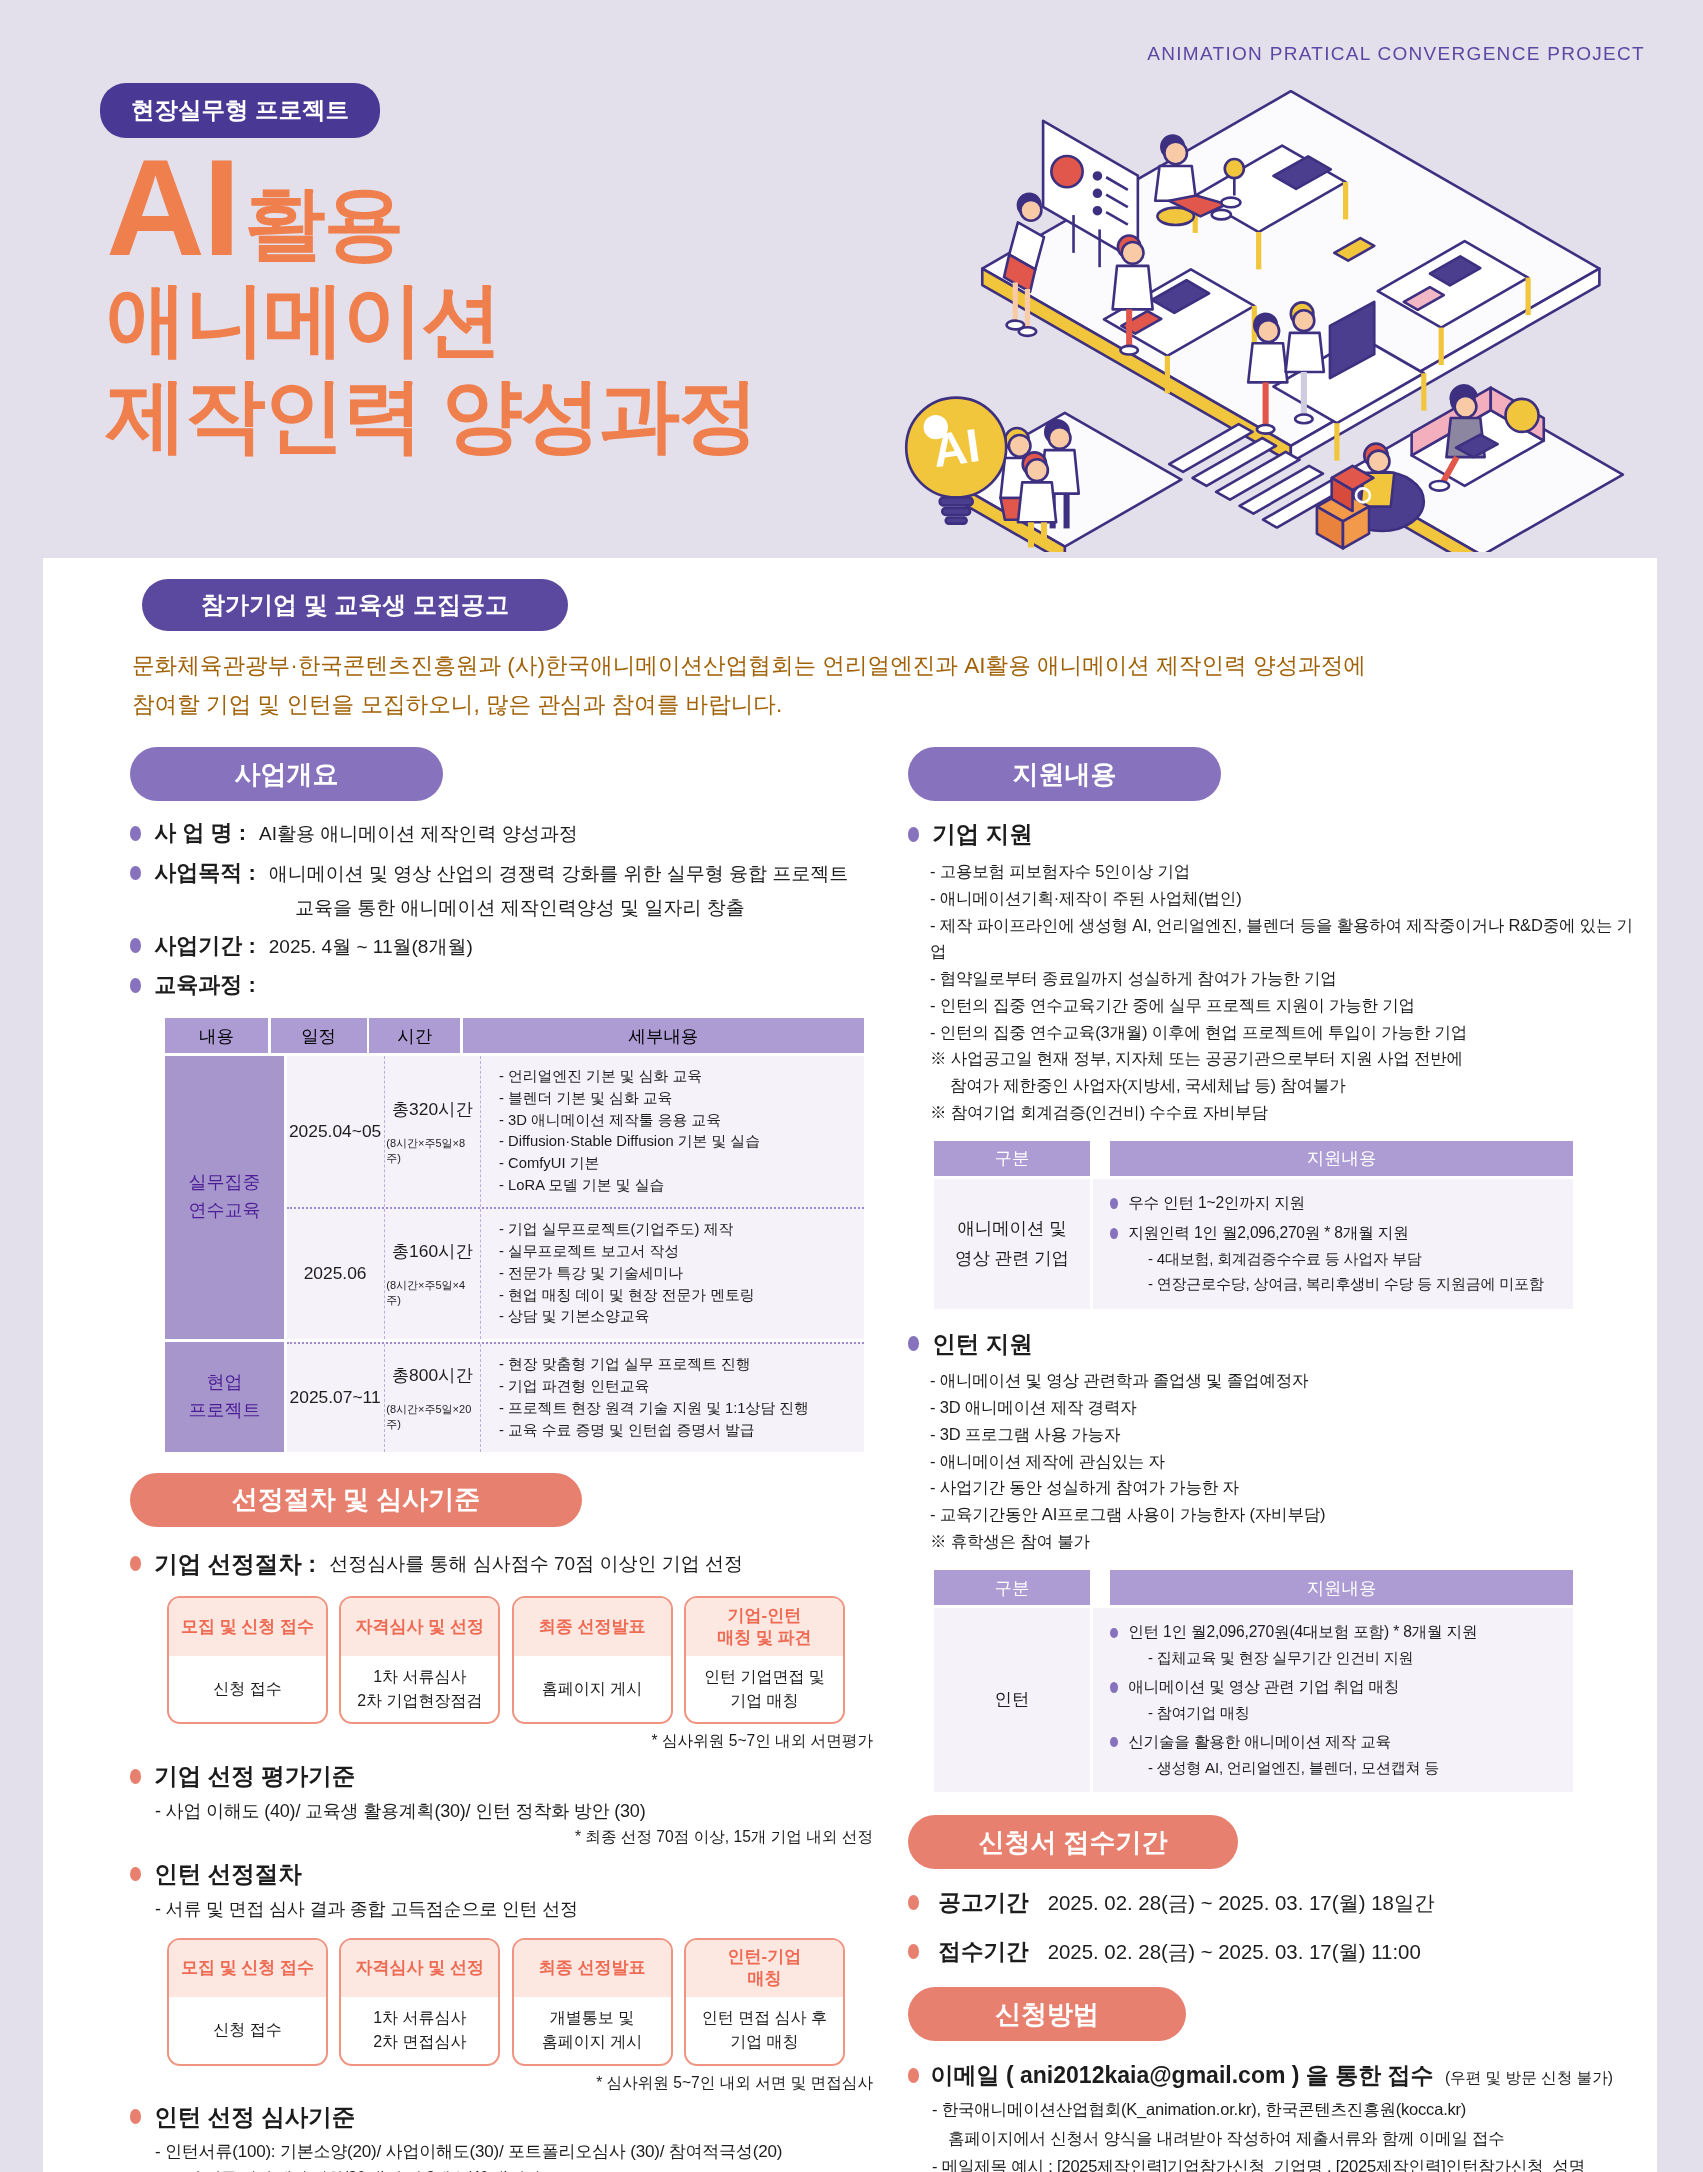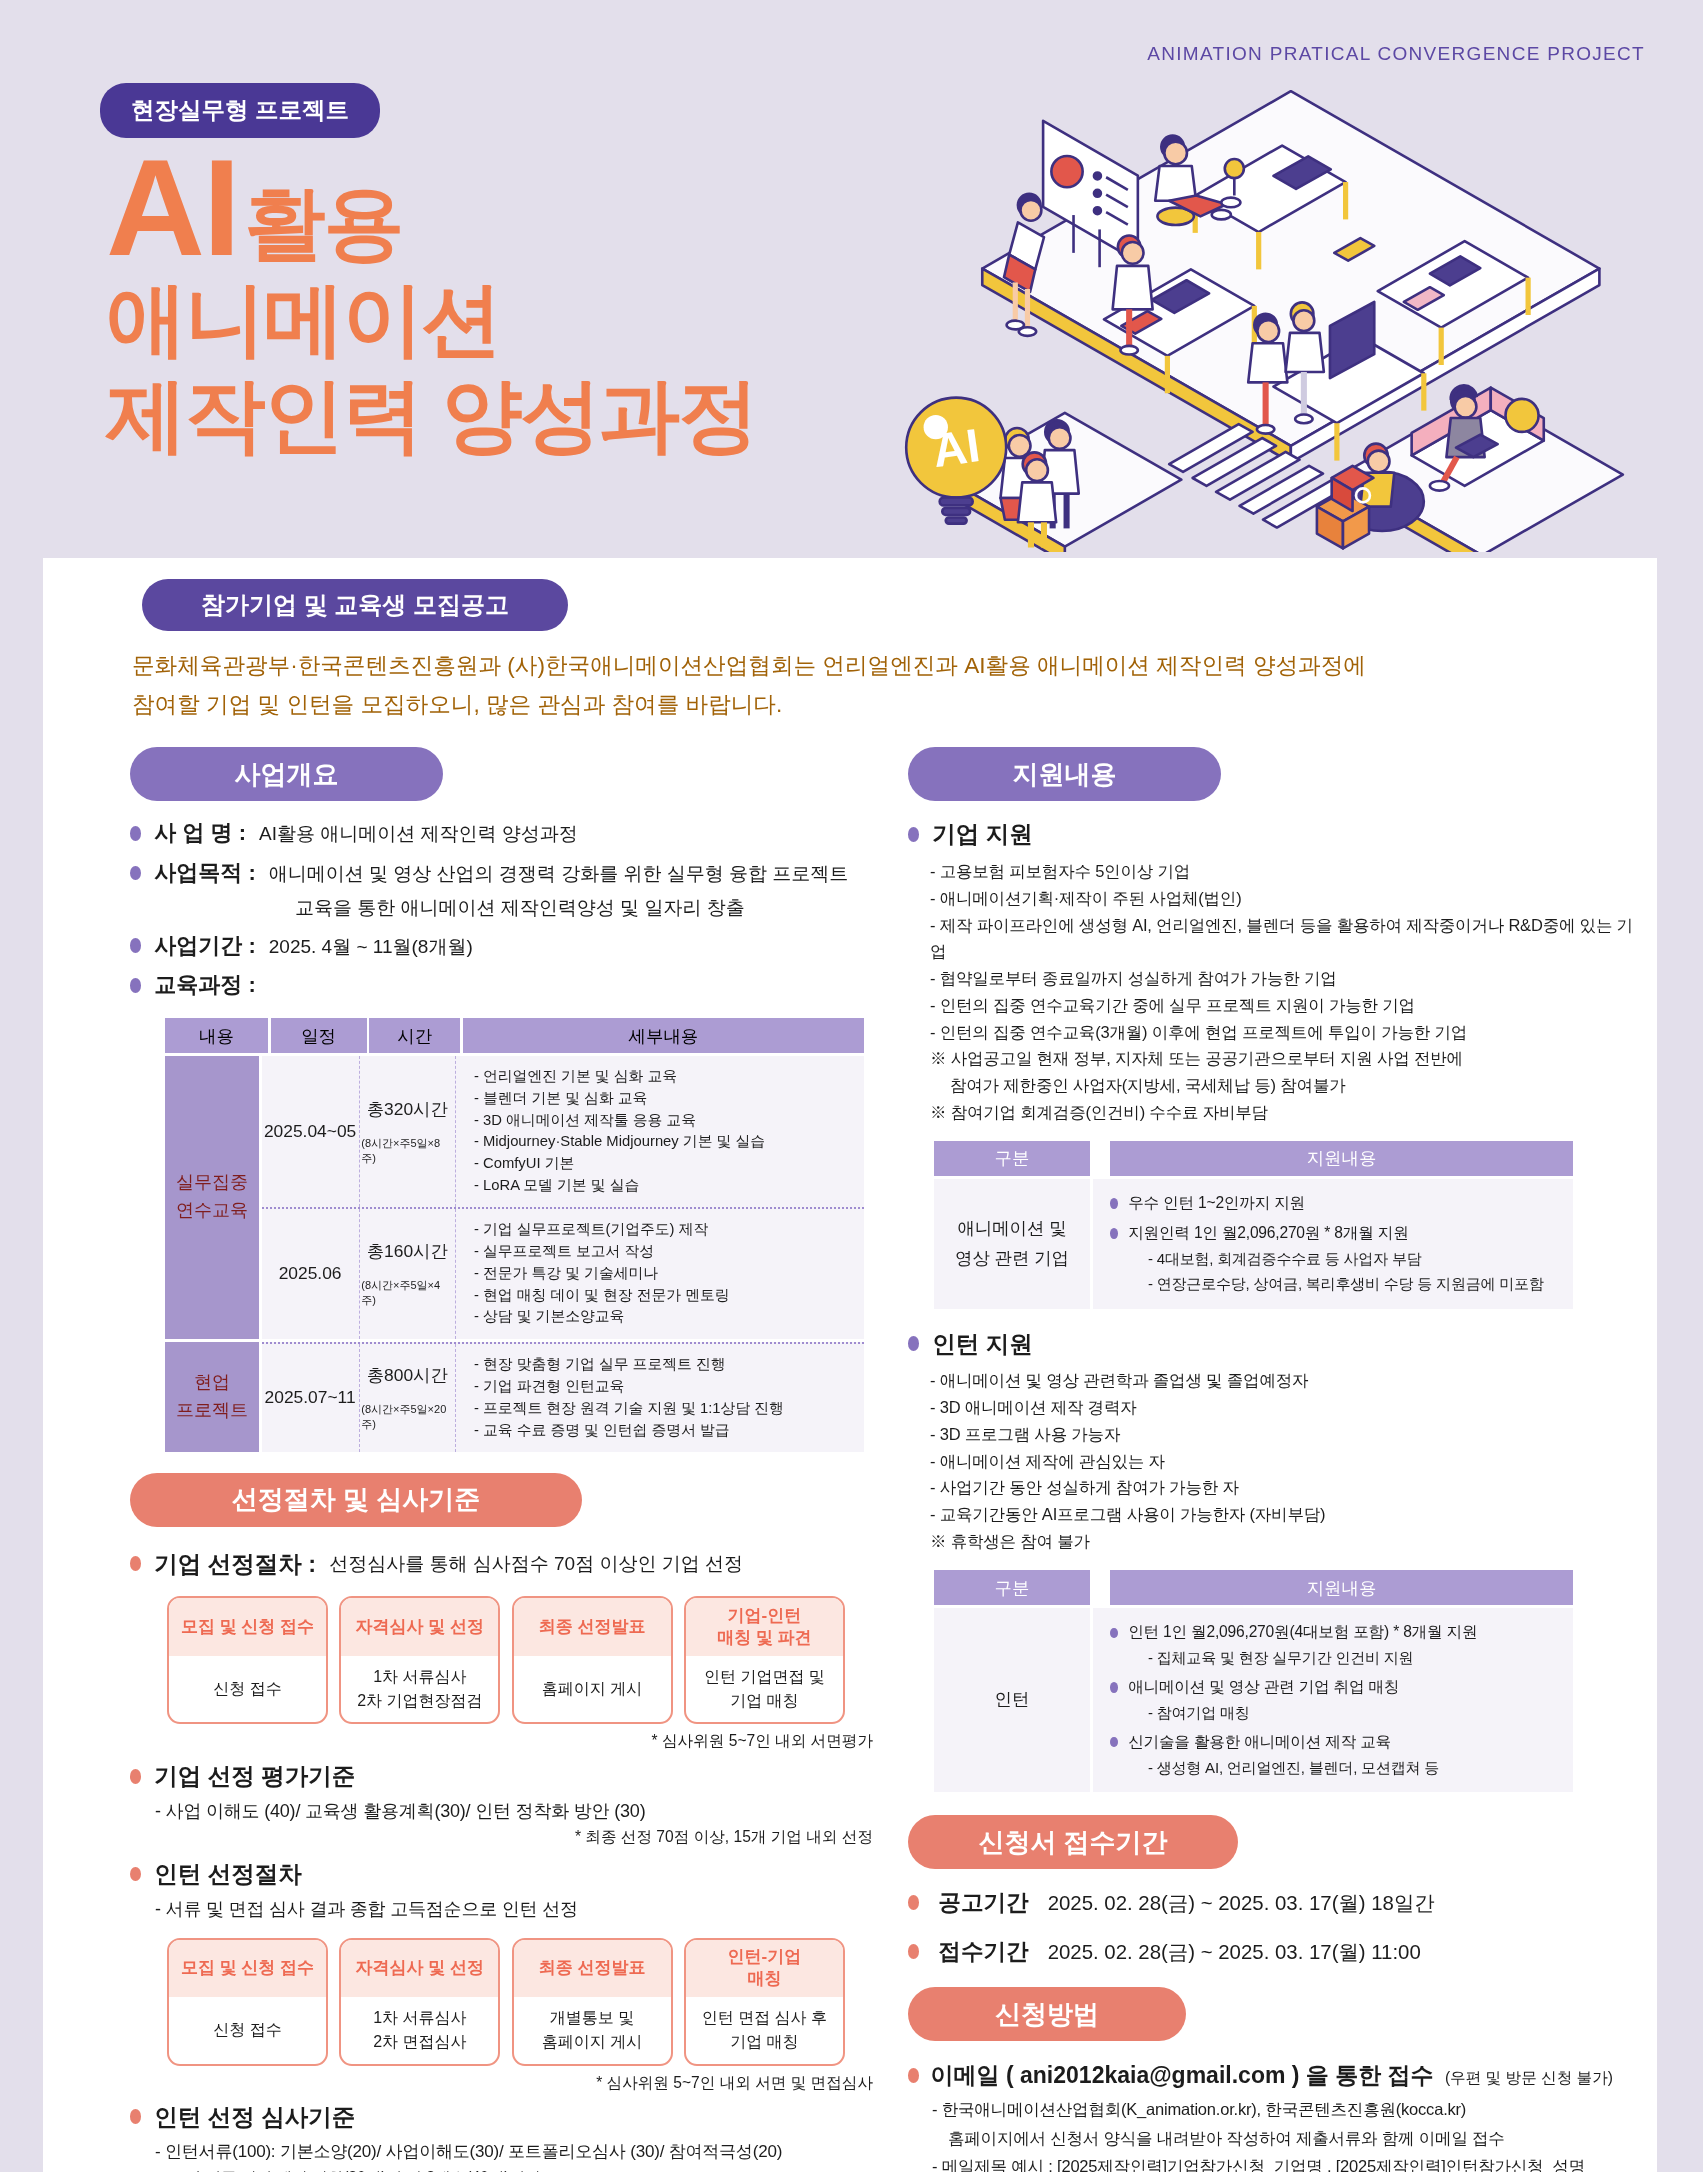--- a/index.html
+++ b/index.html
@@ -50,21 +50,21 @@
   .ov-val{font-size:19px;}
   .ov-cont{margin-left:165px;font-size:19px;margin-top:7px;}
 
   
   .ctable{margin:18px 0 0 35px;width:699px;}
   .ct-head{display:flex;gap:2.6px;margin-bottom:2.6px;}
   .ct-h{background:#AC9CD3;color:#000000;font-size:17.4px;height:35px;display:flex;align-items:center;justify-content:center;}
   .ct-h.c1{width:103px;} .ct-h.c2{width:96px;} .ct-h.c3{width:91px;} .ct-h.c4{flex:1;}
   .ct-band{display:flex;background:#fff;}
   .ct-band + .ct-band{margin-top:3.5px;}
-  .ct-group{width:94px;background:#A696CC;color:#7f1d1d;font-size:18px;line-height:1.55;display:flex;
+  .ct-group{width:119px;background:#A696CC;color:#4c1d95;font-size:18px;line-height:1.55;display:flex;
             align-items:center;justify-content:center;text-align:center;margin-right:2.6px;}
   .ct-rows{flex:1;}
   .ct-row{display:flex;background:#F5F3F9;}
   .ct-row + .ct-row{border-top:2.2px dotted #9F8CD0;}
   .ct-band.g2 .ct-row{border-top:2.2px dotted #9F8CD0;}
   .ct-period{width:97px;display:flex;align-items:center;justify-content:center;font-size:17.4px;}
   .ct-hours{width:92px;border-left:1.3px dashed #BCAEDE;border-right:1.3px dashed #BCAEDE;display:flex;
             flex-direction:column;align-items:center;justify-content:center;gap:15px;padding:7px 1.7px;}
   .h-main{font-size:17.4px;} .h-note{font-size:11px;}
   .ct-details{flex:1;padding:10.4px 4.3px 10.4px 18px;display:flex;flex-direction:column;justify-content:center;
@@ -322,21 +322,21 @@
             <div class="ct-row">
               <div class="ct-period">2025.04~05</div>
               <div class="ct-hours">
                   <div class="h-main">총320시간</div>
                   <div class="h-note">(8시간×주5일×8주)</div>
                 </div>
               <div class="ct-details">
                 <div>- 언리얼엔진 기본 및 심화 교육</div>
                 <div>- 블렌더 기본 및 심화 교육</div>
                 <div>- 3D 애니메이션 제작툴 응용 교육</div>
-                <div>- Midjourney·Stable Midjourney 기본 및 실습</div>
+                <div>- Diffusion·Stable Diffusion 기본 및 실습</div>
                 <div>- ComfyUI 기본</div>
                 <div>- LoRA 모델 기본 및 실습</div>
               </div>
             </div>
             <div class="ct-row">
               <div class="ct-period">2025.06</div>
               <div class="ct-hours">
                   <div class="h-main">총160시간</div>
                   <div class="h-note">(8시간×주5일×4주)</div>
                 </div>

